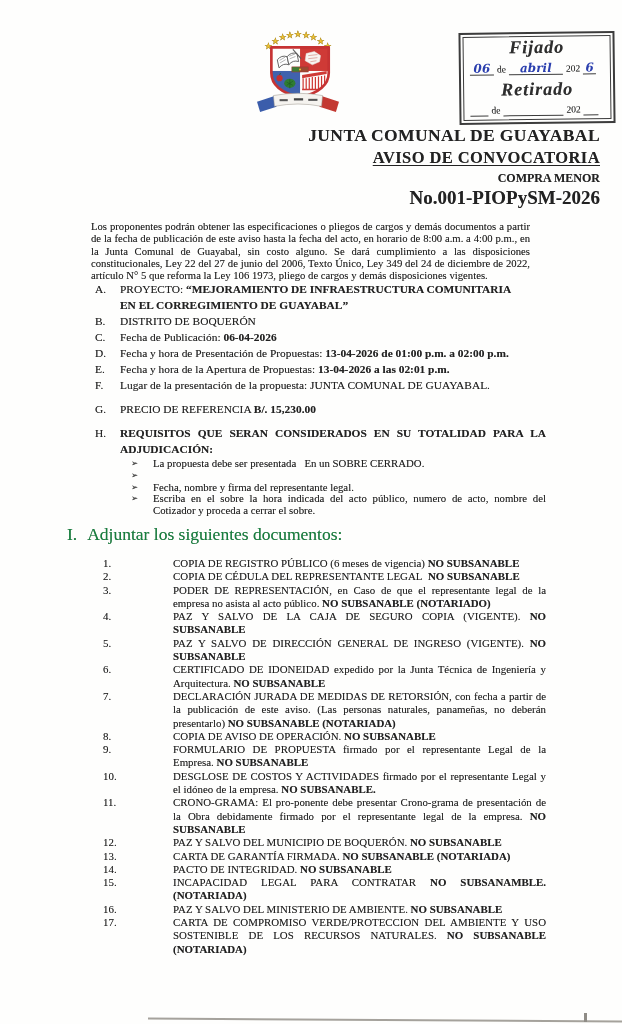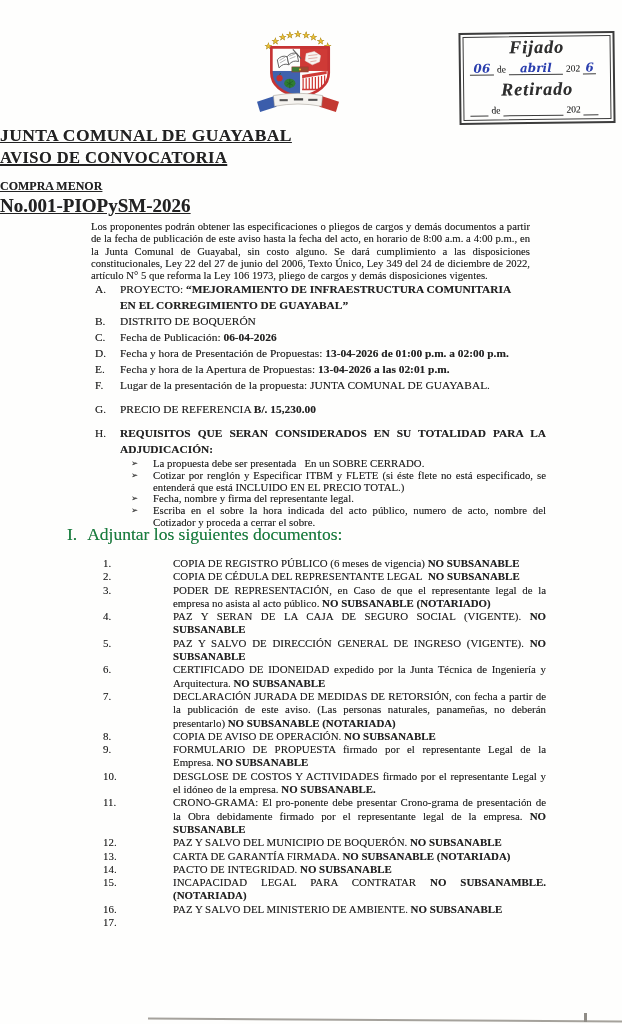--- a/index.html
+++ b/index.html
@@ -20,24 +20,24 @@
     box-sizing:border-box;border:1.5px solid #3c3c3c;width:100%;height:100%;
     padding:2px 6px 3px;display:flex;flex-direction:column;justify-content:space-between;
   }
   .script{font-style:italic;font-weight:bold;font-size:18px;line-height:17px;text-align:center;letter-spacing:1px;color:#2e2e2e;}
   .srow{display:flex;align-items:flex-end;gap:3px;font-size:9.5px;line-height:11px;color:#2e2e2e;}
   .ul{border-bottom:1.2px solid #3c3c3c;text-align:center;}
   .hand{font-family:"DejaVu Serif",serif;font-style:italic;font-weight:bold;font-size:12px;line-height:12px;color:var(--handwriting-ink,#2b3fae);text-shadow:none;}
   .w-day{width:24px;} .w-month{width:54px;} .w-digit{width:13px;}
   .w-b1{width:18px;height:11px;} .w-b2{width:60px;height:11px;} .w-b3{width:15px;height:11px;}
   
-  .title-block{position:absolute;top:125px;left:0;width:600px;text-align:left;text-decoration:underline;}
+  .title-block{position:absolute;top:125px;left:0;width:600px;text-align:right;}
   .t1{font-size:17.5px;font-weight:bold;letter-spacing:.4px;}
   .t2{font-size:16.5px;font-weight:bold;letter-spacing:.4px;text-decoration:underline;text-underline-offset:2px;margin-top:2px;}
-  .t3{font-size:12px;font-weight:bold;margin-top:11px;}
+  .t3{font-size:12px;font-weight:bold;margin-top:3px;}
   .t4{font-size:19px;font-weight:bold;margin-top:1px;}
   
   .body-col{position:absolute;left:75px;top:204px;width:471px;height:800px;}
   .intro{position:absolute;top:0;left:0;right:0;margin:16px;font-size:10.7px;line-height:12.3px;text-align:justify;}
   .lettered{position:absolute;top:77px;left:0;right:0;font-size:11.4px;line-height:16px;}
   .lrow{display:flex;}
   .lrow.gap{margin-top:8px;}
   .lt{flex:none;width:25px;margin-left:20px;}
   .lx{flex:1;}
   .lx.just{text-align:justify;}
@@ -184,21 +184,20 @@
           <span class="lx just"><span class="b">REQUISITOS QUE SERAN CONSIDERADOS EN SU TOTALIDAD PARA LA ADJUDICACIÓN:</span></span>
         </div>
       </div>
     <div class="bullets" id="bullets">
         <div class="brow">
           <span class="bm">➢</span>
           <span class="bx">La propuesta debe ser presentada&nbsp;&nbsp; En un SOBRE CERRADO.</span>
         </div>
         <div class="brow">
           <span class="bm">➢</span>
-          <span class="bx">Cotizar por renglón y Especificar ITBM y FLETE (si éste flete no está especificado, se entenderá que está INCLUIDO EN EL PRECIO TOTAL.)</span>
         </div>
         <div class="brow">
           <span class="bm">➢</span>
           <span class="bx">Fecha, nombre y firma del representante legal.</span>
         </div>
         <div class="brow">
           <span class="bm">➢</span>
           <span class="bx">Escriba en el sobre la hora indicada del acto público, numero de acto, nombre del Cotizador y proceda a cerrar el sobre.</span>
         </div>
       </div>
@@ -213,21 +212,21 @@
         <div class="drow">
           <span class="dn">2.</span>
           <span class="dx"><span>COPIA DE CÉDULA DEL REPRESENTANTE LEGAL&nbsp; </span><span class="b">NO SUBSANABLE</span></span>
         </div>
         <div class="drow">
           <span class="dn">3.</span>
           <span class="dx"><span>PODER DE REPRESENTACIÓN, en Caso de que el representante legal de la empresa no asista al acto público. </span><span class="b">NO SUBSANABLE (NOTARIADO)</span></span>
         </div>
         <div class="drow">
           <span class="dn">4.</span>
-          <span class="dx"><span>PAZ Y SERAN DE LA CAJA DE SEGURO SOCIAL (VIGENTE). </span><span class="b">NO SUBSANABLE</span></span>
+          <span class="dx"><span>PAZ Y SALVO DE LA CAJA DE SEGURO COPIA (VIGENTE). </span><span class="b">NO SUBSANABLE</span></span>
         </div>
         <div class="drow">
           <span class="dn">5.</span>
           <span class="dx"><span>PAZ Y SALVO DE DIRECCIÓN GENERAL DE INGRESO (VIGENTE). </span><span class="b">NO SUBSANABLE</span></span>
         </div>
         <div class="drow">
           <span class="dn">6.</span>
           <span class="dx"><span>CERTIFICADO DE IDONEIDAD expedido por la Junta Técnica de Ingeniería y Arquitectura. </span><span class="b">NO SUBSANABLE</span></span>
         </div>
         <div class="drow">
@@ -265,19 +264,20 @@
         <div class="drow">
           <span class="dn">15.</span>
           <span class="dx"><span>INCAPACIDAD LEGAL PARA CONTRATAR </span><span class="b">NO SUBSANAMBLE. (NOTARIADA)</span></span>
         </div>
         <div class="drow">
           <span class="dn">16.</span>
           <span class="dx"><span>PAZ Y SALVO DEL MINISTERIO DE AMBIENTE. </span><span class="b">NO SUBSANABLE</span></span>
         </div>
         <div class="drow">
           <span class="dn">17.</span>
+          <span class="dx"><span>CARTA DE COMPROMISO VERDE/PROTECCION DEL AMBIENTE Y USO SOSTENIBLE DE LOS RECURSOS NATURALES. </span><span class="b">NO SUBSANABLE (NOTARIADA)</span></span>
         </div>
       </div>
   </div>
 
   <div class="scan-line"></div>
   <div class="scan-tick"></div>
 </div>
 
 </body></html>

